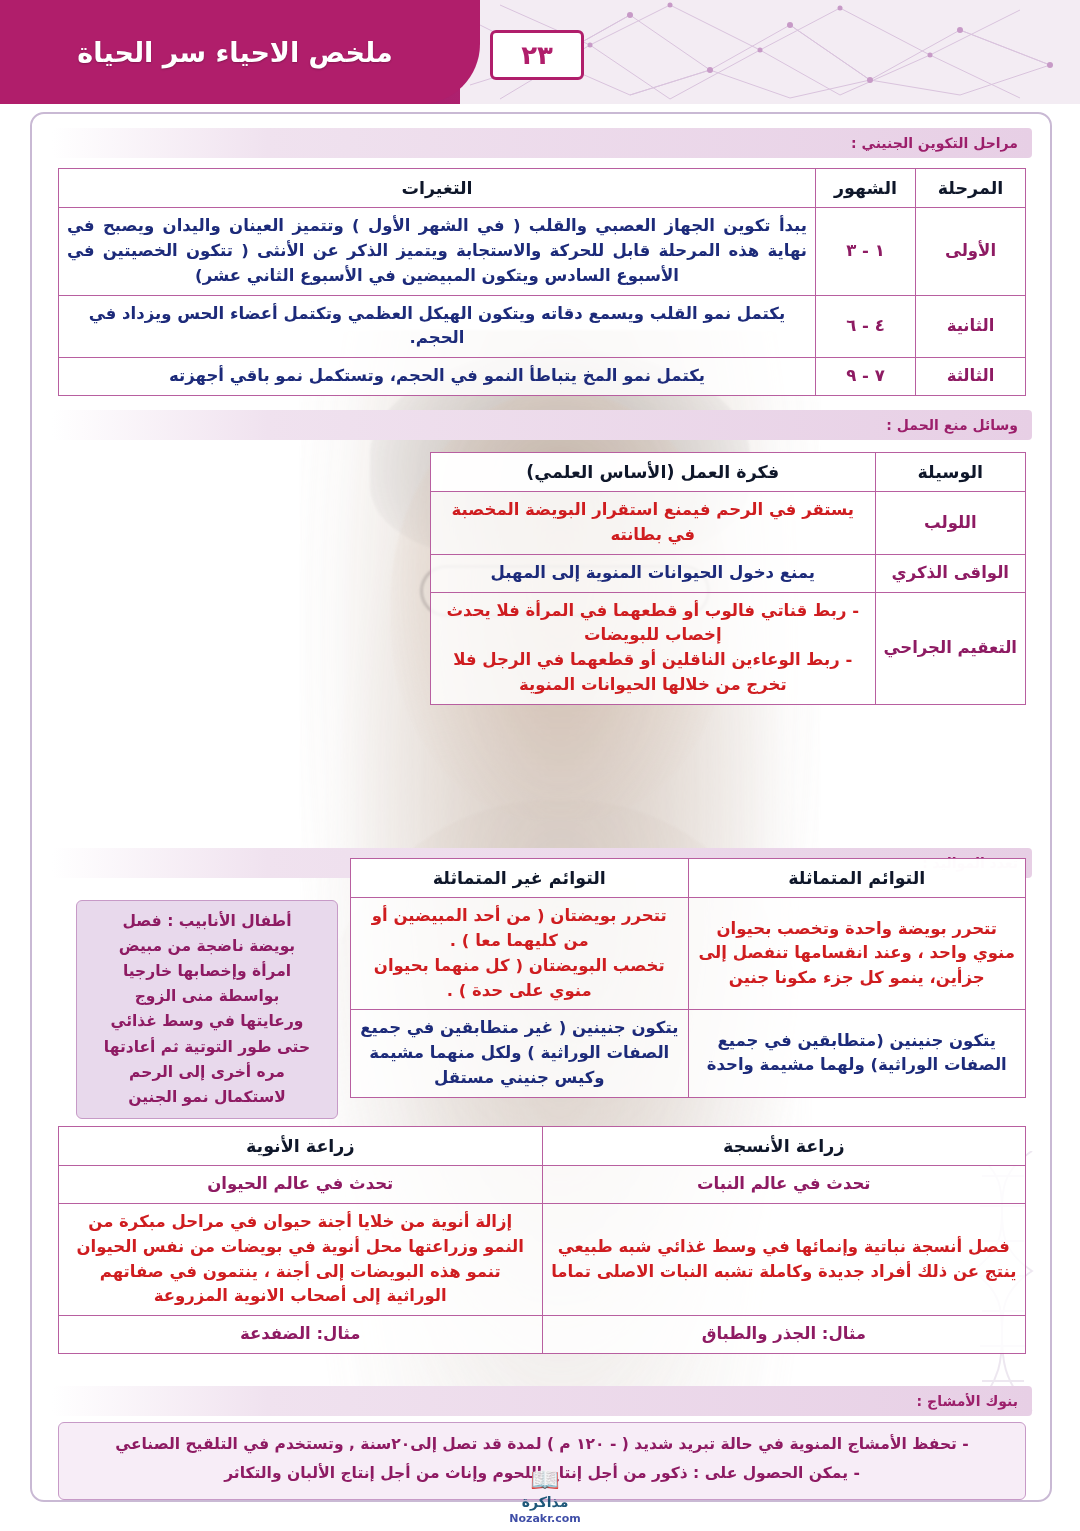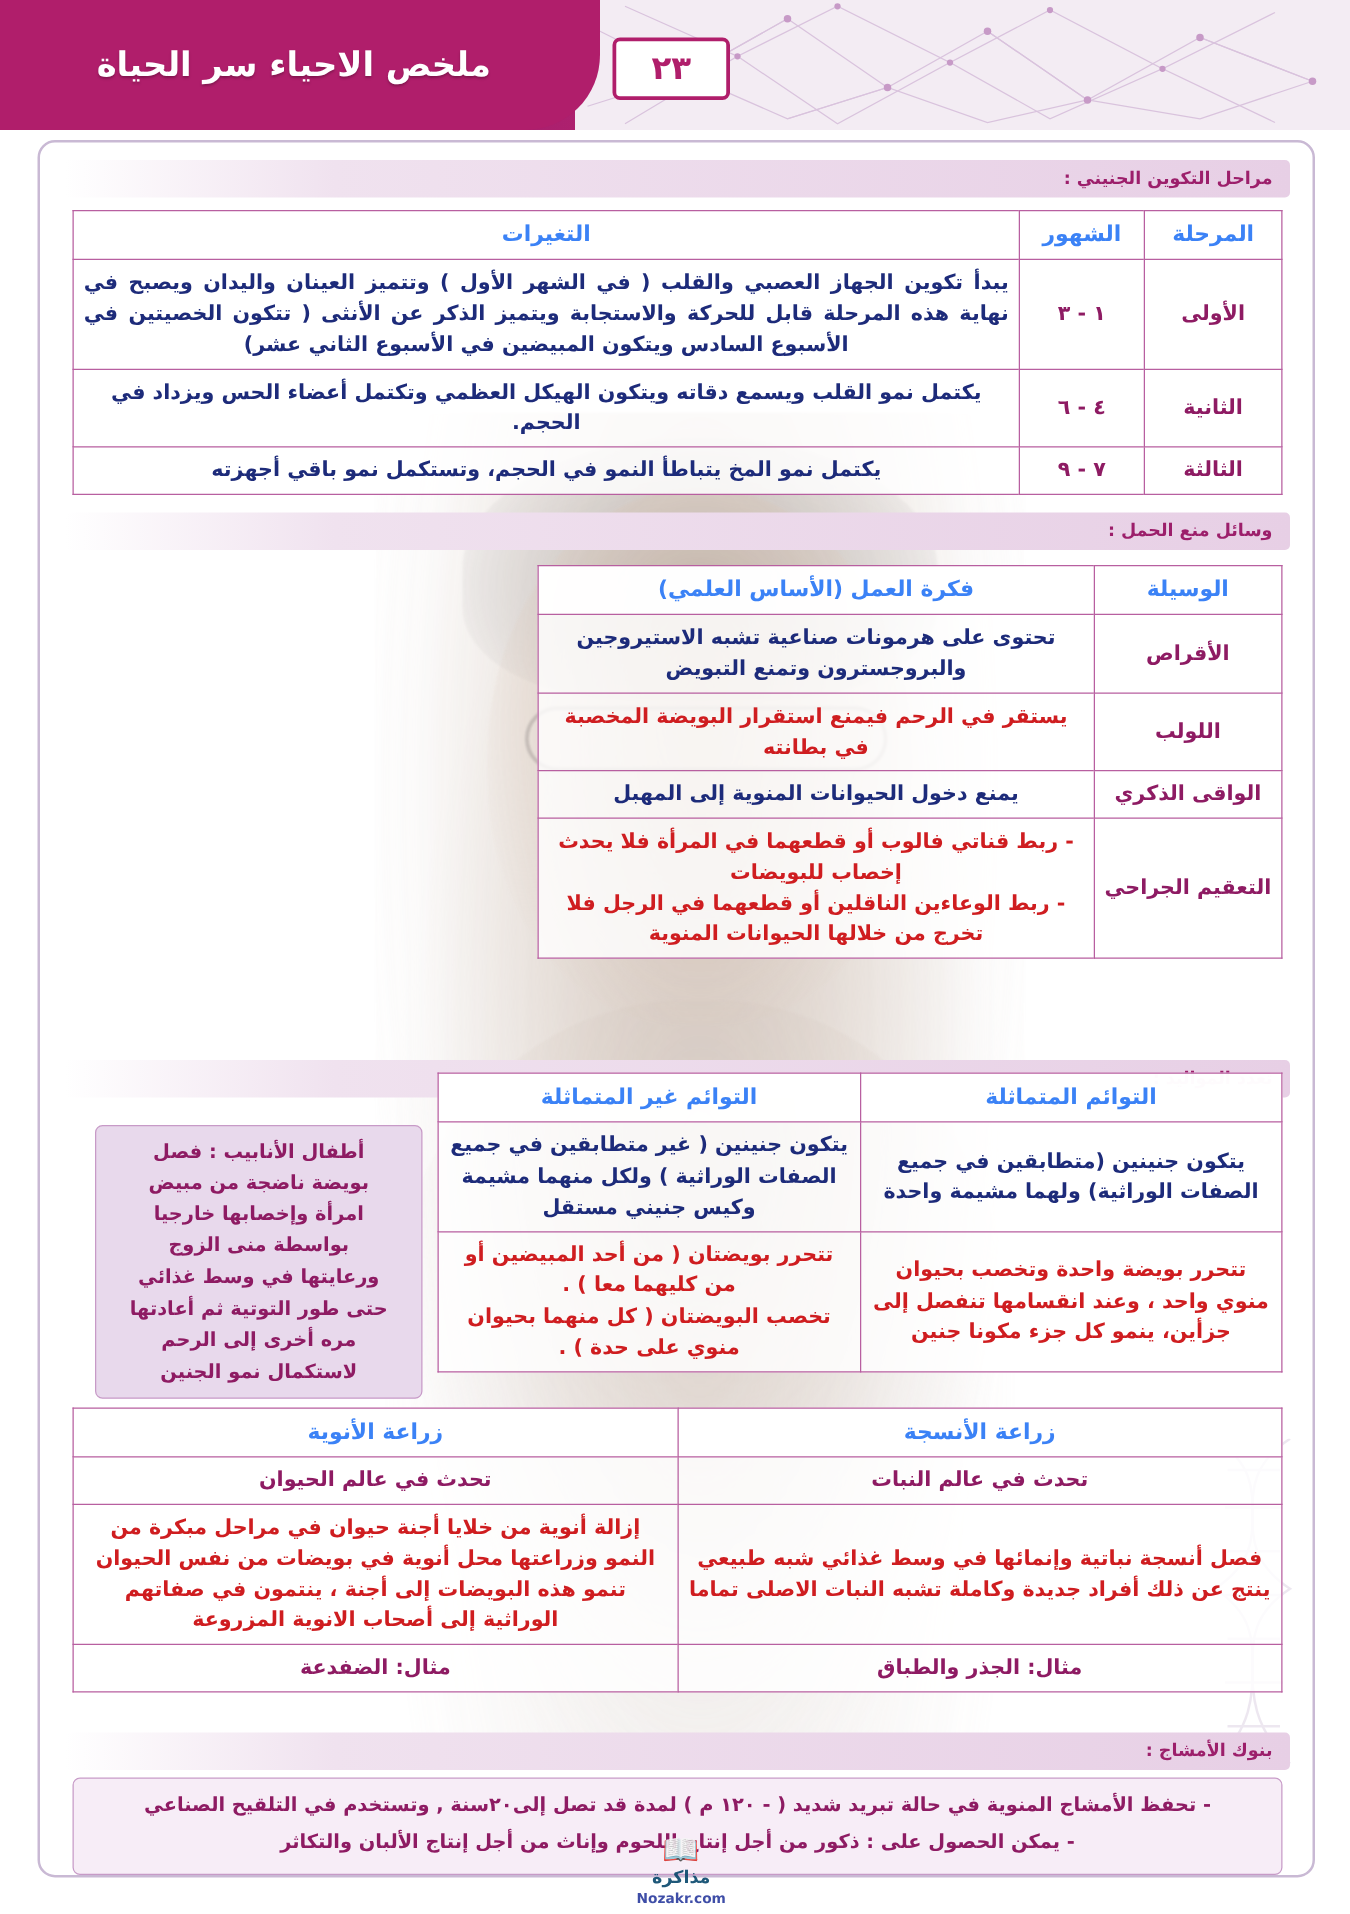--- a/index.html
+++ b/index.html
@@ -103,21 +103,21 @@
     background:rgba(255,255,255,.82);
     font-size:16.5px;
   }
   table.tbl td, table.tbl th {
     border:1.5px solid #b85fa0;
     padding:6px 8px;
     vertical-align:middle;
     text-align:center;
     line-height:1.5;
   }
-  .hdr { color:#3b82f6; font-weight:bold; background:rgba(255,255,255,.9); font-size:17.5px; }
+  .hdr { color:#0f172a; font-weight:bold; background:rgba(255,255,255,.9); font-size:17.5px; }
   .lbl { color:#8e1b63; font-weight:bold; white-space:nowrap; }
   .txt-navy { color:#1d2b7a; font-weight:bold; }
   .txt-red  { color:#cf1d20; font-weight:bold; }
 
   
   .ivf-box {
     position:absolute;
     background:#e8d9ec;
     border:1.5px solid #c79ac7;
     border-radius:6px;
@@ -242,24 +242,20 @@
   <colgroup>
       <col style="width:120px">
       <col>
     </colgroup>
   <tbody>
       <tr>
     <th class="hdr">الوسيلة</th>
     <th class="hdr">فكرة العمل (الأساس العلمي)</th>
   </tr>
   <tr>
-    <td class="lbl">الأقراص</td>
-    <td class="txt-navy">تحتوى على هرمونات صناعية تشبه الاستيروجين والبروجسترون وتمنع التبويض</td>
-  </tr>
-  <tr>
     <td class="lbl">اللولب</td>
     <td class="txt-red">يستقر في الرحم فيمنع استقرار البويضة المخصبة في بطانته</td>
   </tr>
   <tr>
     <td class="lbl">الواقى الذكري</td>
     <td class="txt-navy">يمنع دخول الحيوانات المنوية إلى المهبل</td>
   </tr>
   <tr>
     <td class="lbl">التعقيم الجراحي</td>
     <td class="txt-red" style="white-space:pre-line;">- ربط قناتي فالوب أو قطعهما في المرأة فلا يحدث إخصاب للبويضات
@@ -274,27 +270,27 @@
   <colgroup>
       <col style="width:50%">
       <col style="width:50%">
     </colgroup>
   <tbody>
       <tr>
     <th class="hdr">التوائم المتماثلة</th>
     <th class="hdr">التوائم غير المتماثلة</th>
   </tr>
   <tr>
-    <td class="txt-navy">يتكون جنينين (متطابقين في جميع الصفات الوراثية) ولهما مشيمة واحدة</td>
-    <td class="txt-navy">يتكون جنينين ( غير متطابقين في جميع الصفات الوراثية ) ولكل منهما مشيمة وكيس جنيني مستقل</td>
-  </tr>
-  <tr>
     <td class="txt-red">تتحرر بويضة واحدة وتخصب بحيوان منوي واحد ، وعند انقسامها تنفصل إلى جزأين، ينمو كل جزء مكونا جنين</td>
     <td class="txt-red" style="white-space:pre-line;">تتحرر بويضتان ( من أحد المبيضين أو من كليهما معا ) .
 تخصب البويضتان ( كل منهما بحيوان منوي على حدة ) .</td>
+  </tr>
+  <tr>
+    <td class="txt-navy">يتكون جنينين (متطابقين في جميع الصفات الوراثية) ولهما مشيمة واحدة</td>
+    <td class="txt-navy">يتكون جنينين ( غير متطابقين في جميع الصفات الوراثية ) ولكل منهما مشيمة وكيس جنيني مستقل</td>
   </tr>
 </tbody>
   </table>
 
 <div class="ivf-box" style="left:76px; top:900px; width:262px;">
   <span>أطفال الأنابيب :</span>
   <span>فصل بويضة ناضجة من مبيض امرأة وإخصابها خارجيا بواسطة منى الزوج ورعايتها في وسط غذائي حتى طور التوتية ثم أعادتها مره أخرى إلى الرحم لاستكمال نمو الجنين</span>
 </div>
 
 <table class="tbl" style="left:58px; top:1126px; width:968px;">

